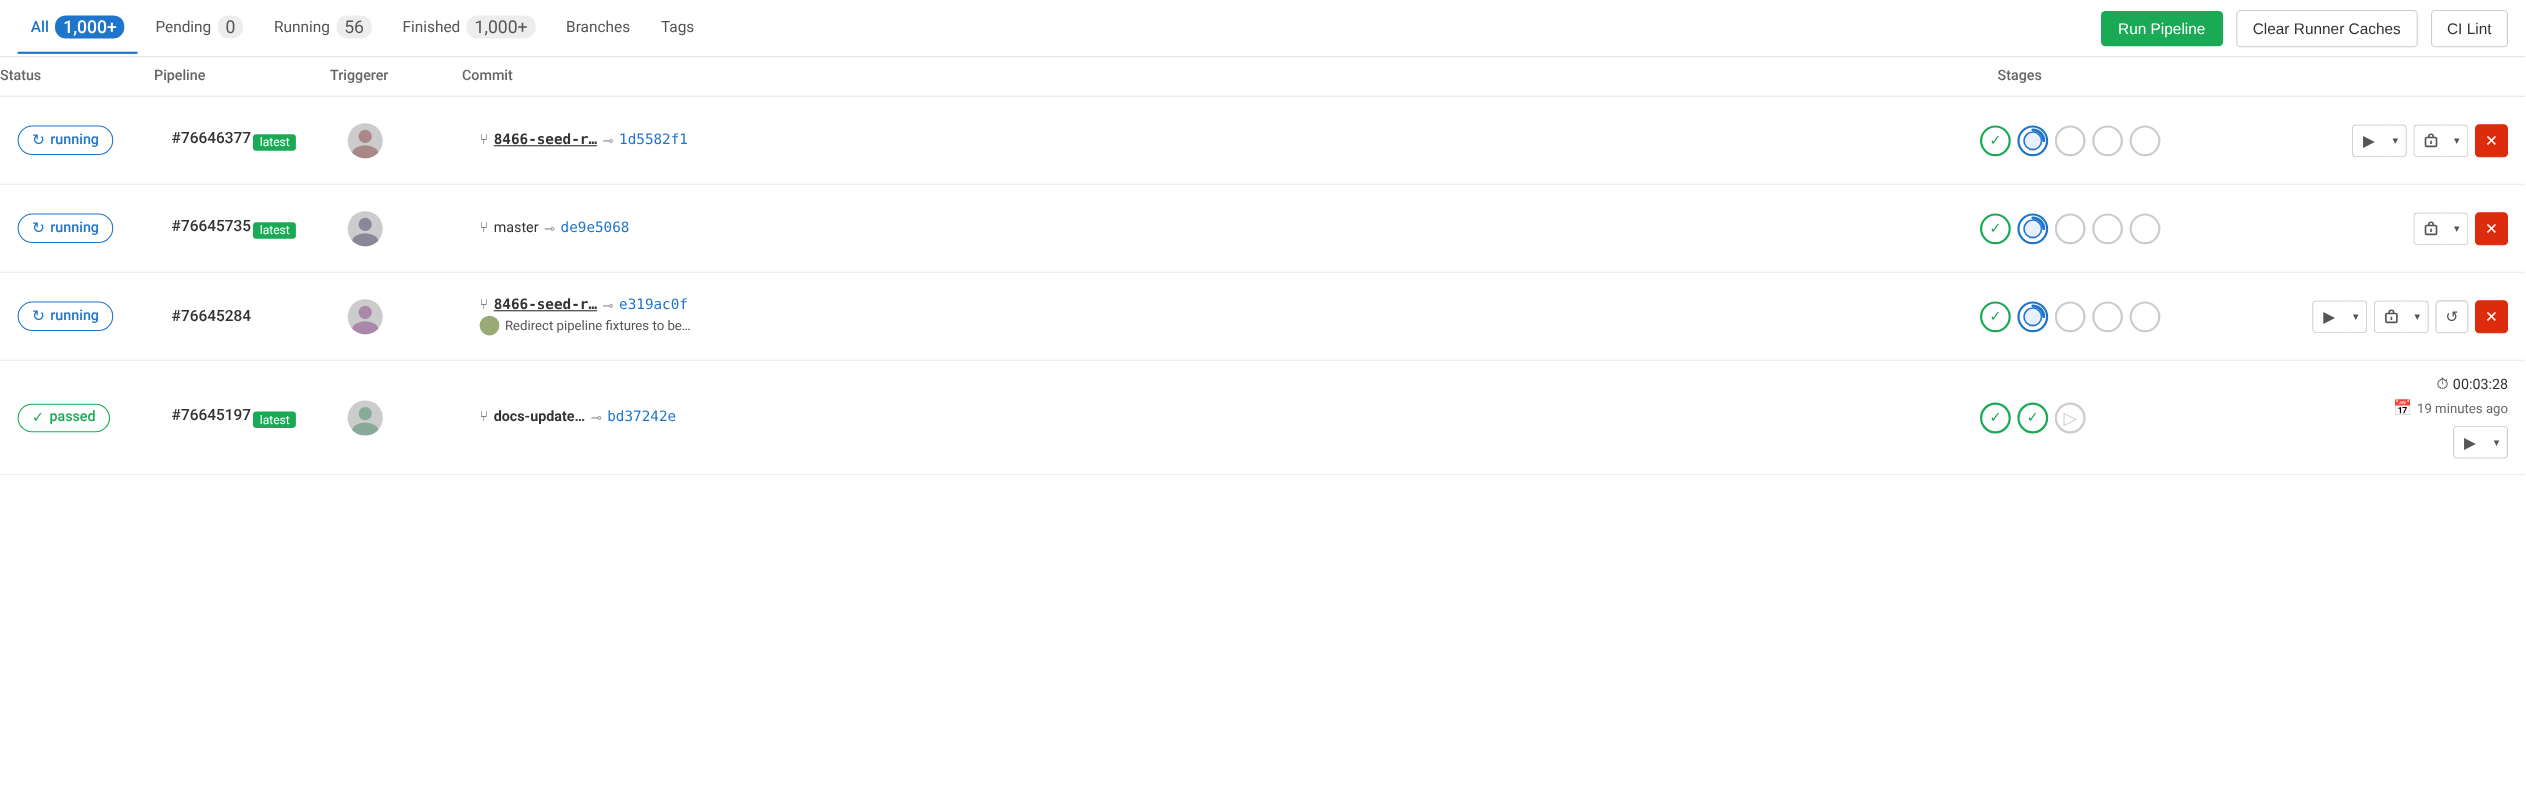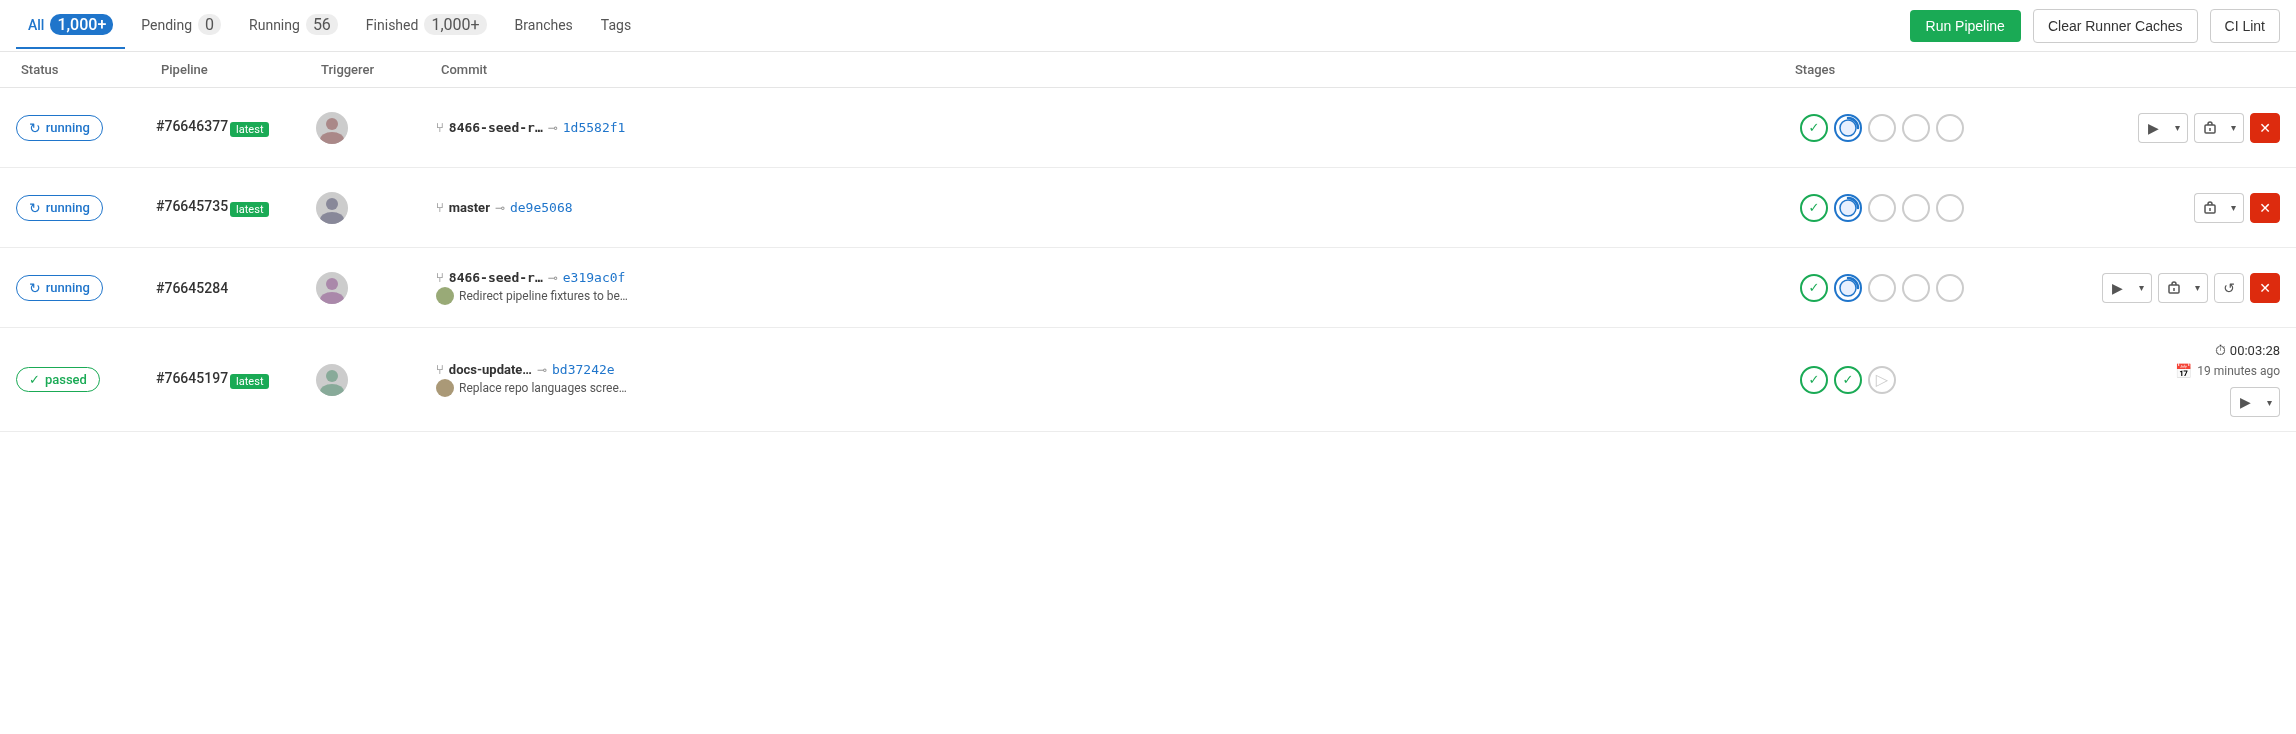--- a/index.html
+++ b/index.html
@@ -71,21 +71,21 @@
       margin-left: 8px;
     }
 
     
     .pipeline-table {
       width: 100%;
     }
     .table-header {
       display: grid;
       grid-template-columns: 140px 160px 120px 1fr 300px 180px;
-      padding: 10px 21px;
+      padding: 10px 0;
       border-bottom: 1px solid #e5e5e5;
       color: #666;
       font-size: 13px;
       font-weight: 500;
     }
     .pipeline-row {
       display: grid;
       grid-template-columns: 140px 160px 120px 1fr 300px 180px;
       padding: 14px 16px;
       border-bottom: 1px solid #ececec;
@@ -158,20 +158,21 @@
       align-items: center;
       gap: 5px;
       font-size: 13px;
     }
     .commit-ref .branch-name {
       font-weight: 600;
       color: #333;
     }
     .commit-ref .branch-name.mono {
       font-family: monospace;
+      text-decoration: underline;
     }
     .commit-sha {
       color: #1f75cb;
       font-family: monospace;
       font-size: 13px;
       text-decoration: none;
     }
     .commit-message {
       font-size: 12px;
       color: #555;
@@ -387,21 +388,21 @@
       <div class="avatar">
         <svg width="32" height="32" viewBox="0 0 32 32">
             <circle cx="16" cy="12" r="6" fill="#889"></circle>
             <ellipse cx="16" cy="28" rx="12" ry="8" fill="#889"></ellipse>
           </svg>
       </div>
     </div>
     <div class="commit-col">
       <div class="commit-ref">
         <span class="fork-icon">⑂</span>
-        <span class="branch-name" style="font-weight:700;">master</span>
+        <span class="branch-name" style="font-weight:400;">master</span>
         <span class="arrow-icon">⊸</span>
         <a class="commit-sha" href="#">de9e5068</a>
       </div>
     </div>
     <div class="stages-col">
       <div class="stage-circle stage-success">✓</div>
       <div class="stage-circle stage-running">
         <svg width="24" height="24" viewBox="0 0 24 24">
             <path d="M12 2 A10 10 0 0 1 22 12" stroke="#1f75cb" stroke-width="2.5" fill="none" stroke-linecap="round"></path>
             <circle cx="12" cy="12" r="8" fill="#e8f0fe" stroke="#1f75cb" stroke-width="1.5"></circle>
@@ -507,24 +508,20 @@
           </svg>
       </div>
     </div>
     <div class="commit-col">
       <div class="commit-ref">
         <span class="fork-icon">⑂</span>
         <span class="branch-name" style="font-weight:700;">docs-update…</span>
         <span class="arrow-icon">⊸</span>
         <a class="commit-sha" href="#">bd37242e</a>
       </div>
-      <div class="commit-message">
-        <div class="small-avatar" style="background:#a97;"></div>
-        <span>Replace repo languages scree…</span>
-      </div>
     </div>
     <div class="stages-col">
       <div class="stage-circle stage-success">✓</div>
       <div class="stage-circle stage-success">✓</div>
       <div style="width:28px;height:28px;border-radius:50%;border:2px solid #ccc;display:flex;align-items:center;justify-content:center;color:#ccc;font-size:16px;">▷</div>
     </div>
     <div style="display:flex;flex-direction:column;gap:4px;align-items:flex-end;">
       <div class="meta-item">
         <span>⏱</span>
         <span style="font-size:13px;">00:03:28</span>

